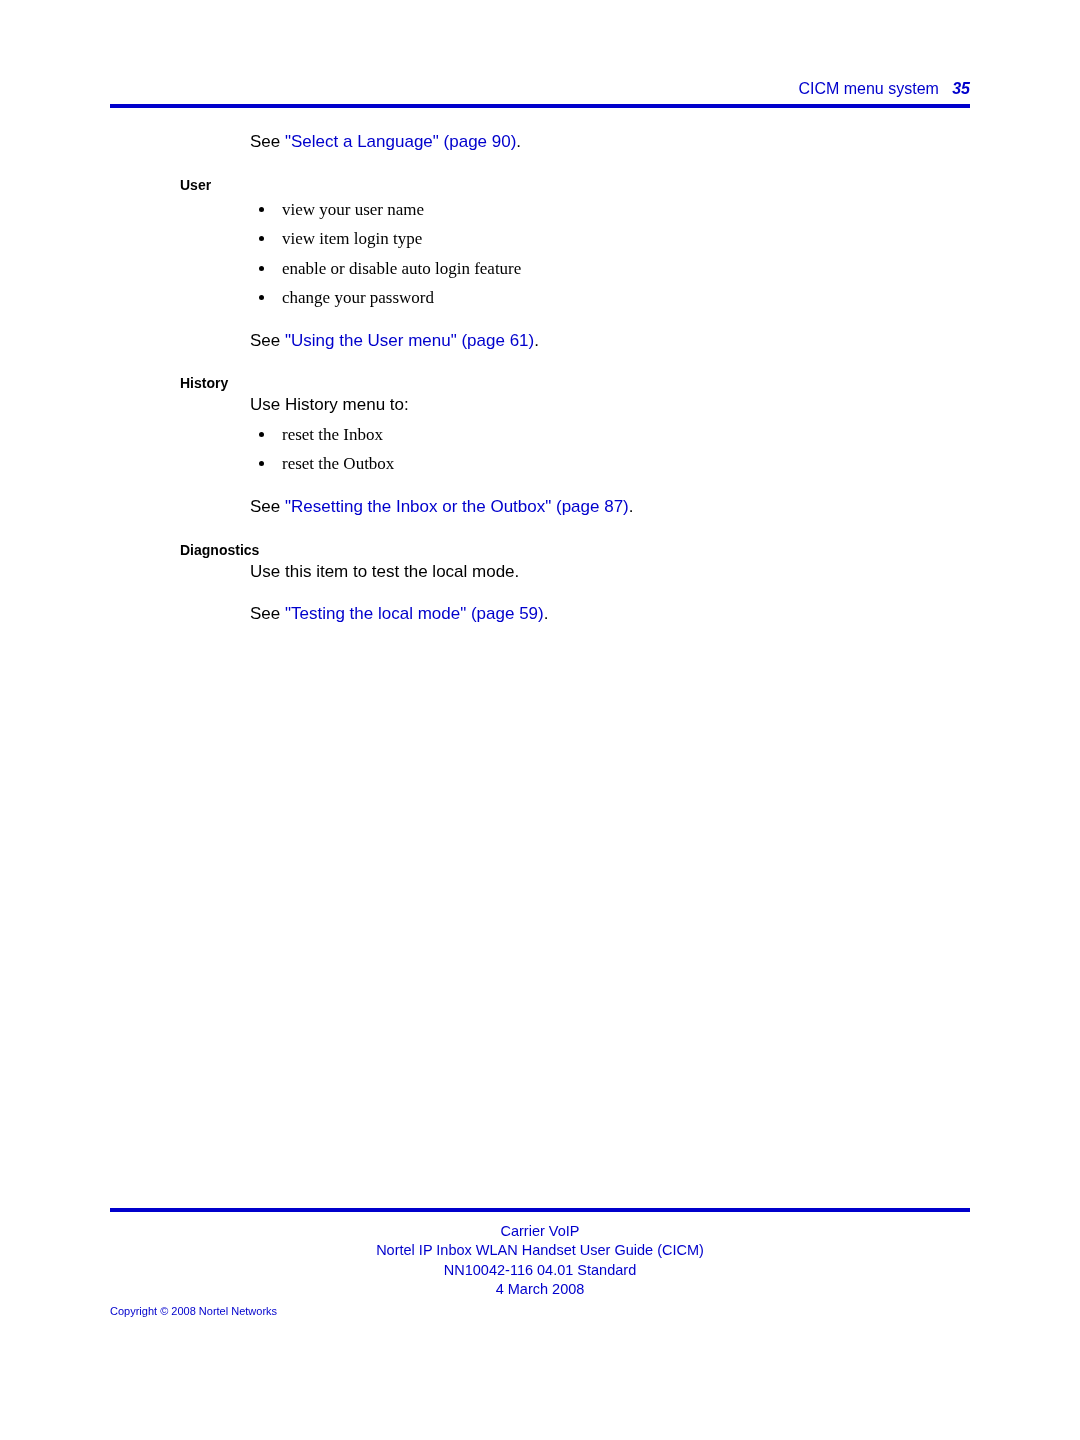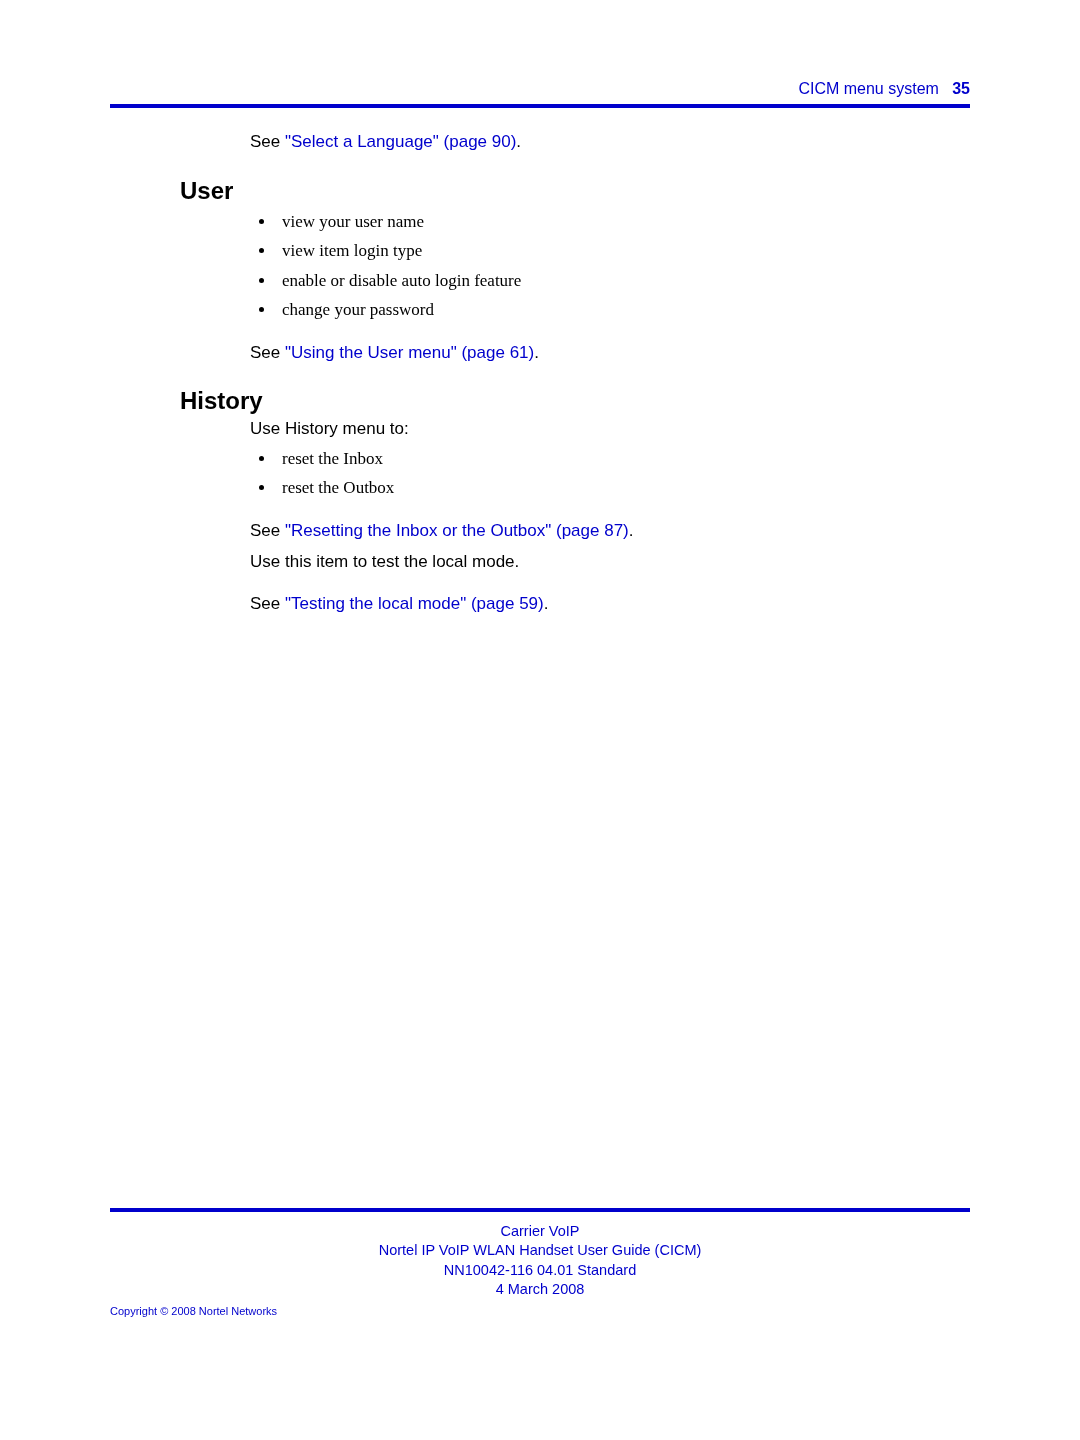--- a/index.html
+++ b/index.html
@@ -18,39 +18,40 @@
     padding: 80px 110px 0 110px;
   }
   .header-line {
     text-align: right;
     color: #0000cc;
     font-size: 16px;
     margin-bottom: 6px;
   }
   .header-line .page-num {
     font-weight: bold;
+    font-style: italic;
   }
   .rule {
     border-top: 4px solid #0000cc;
     margin-bottom: 22px;
   }
   .rule-bottom {
     border-top: 4px solid #0000cc;
     margin-top: 0;
   }
   .content {
     padding-left: 70px;
     padding-right: 10px;
   }
   .indent {
     margin-left: 70px;
   }
   .section-heading {
     font-weight: bold;
-    font-size: 24px;
+    font-size: 14px;
     margin-top: 22px;
     margin-bottom: 2px;
   }
   .para {
     margin: 2px 0 2px 0;
     line-height: 1.45;
   }
   ul.bullets {
     margin: 4px 0 4px 26px;
     padding: 0;
@@ -125,33 +126,34 @@
       <p class="para">Use History menu to:</p>
       <ul class="bullets">
         <li>reset the Inbox</li>
         <li>reset the Outbox</li>
       </ul>
       <p class="para see">
         <span>See </span><span class="link">"Resetting the Inbox or the Outbox" (page 87)</span><span>.</span>
       </p>
     </div>
 
+    <div class="section-heading">Diagnostics</div>
     <div class="indent">
       <p class="para">Use this item to test the local mode.</p>
       <p class="para see">
         <span>See </span><span class="link">"Testing the local mode" (page 59)</span><span>.</span>
       </p>
     </div>
 
   </div>
 </div>
 
 <div class="footer-wrap">
   <div class="rule-bottom"></div>
   <div class="footer-text">
     <div>Carrier VoIP</div>
-    <div>Nortel IP VoIP WLAN Handset User Guide (CICM)</div>
+    <div>Nortel IP Inbox WLAN Handset User Guide (CICM)</div>
     <div>NN10042-116   04.01   Standard</div>
     <div>4 March 2008</div>
   </div>
 </div>
 
 <div class="copyright">Copyright © 2008 Nortel Networks</div>
 
 </body></html>

